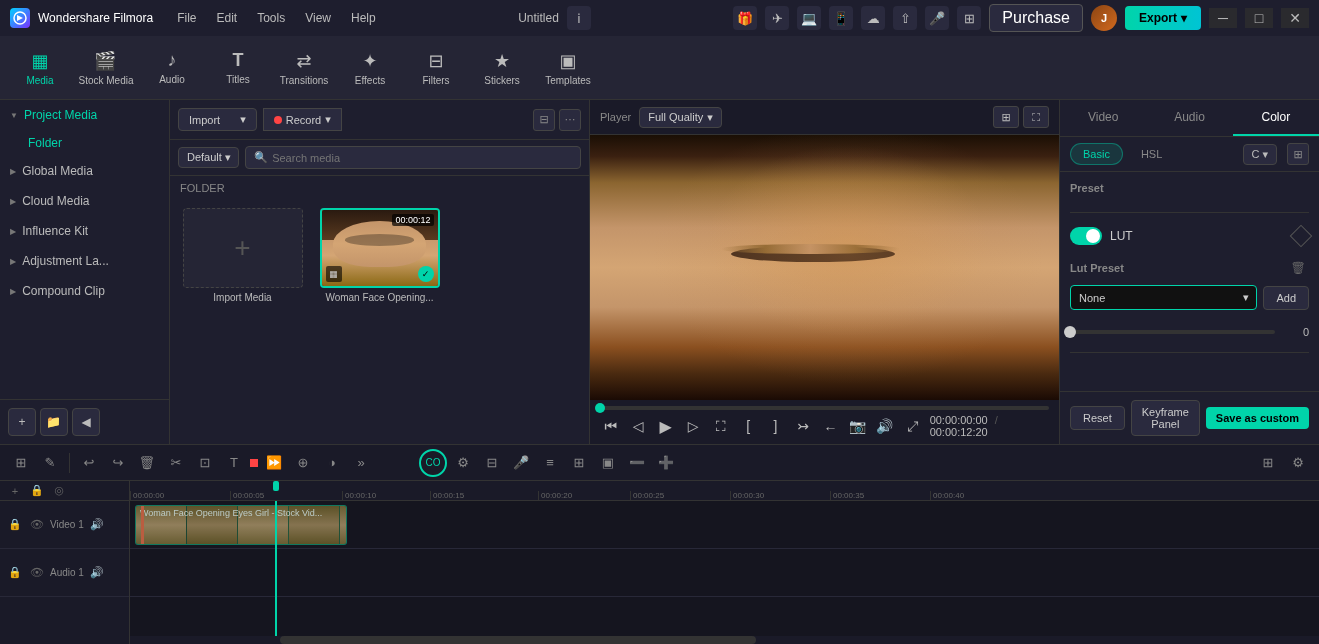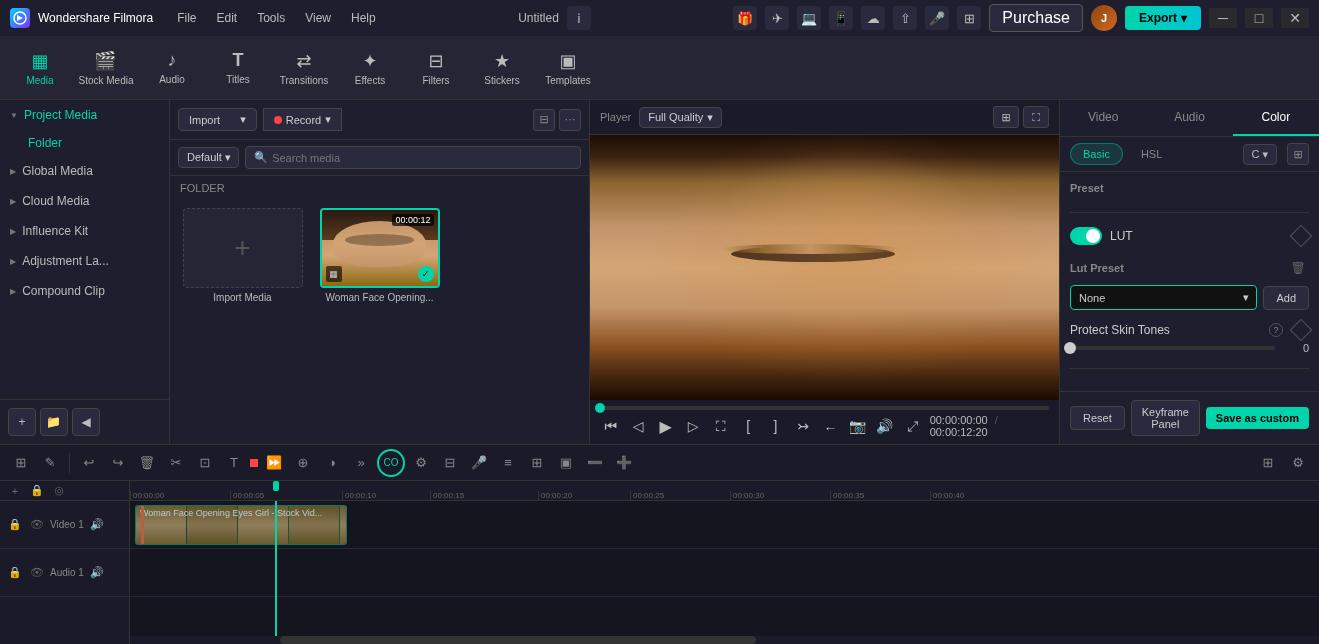--- a/index.html
+++ b/index.html
@@ -113,21 +113,21 @@
     .right-footer { display: flex; align-items: center; padding: 8px 10px; gap: 6px; border-top: 1px solid #333; flex-shrink: 0; }
     .reset-btn { background: #2a2a3e; border: 1px solid #444; color: #ccc; padding: 5px 12px; border-radius: 4px; font-size: 11px; cursor: pointer; }
     .keyframe-btn { background: #2a2a3e; border: 1px solid #444; color: #ccc; padding: 5px 10px; border-radius: 4px; font-size: 11px; cursor: pointer; flex: 1; text-align: center; }
     .save-custom-btn { background: #00d4aa; border: none; color: #000; padding: 5px 10px; border-radius: 4px; font-size: 11px; font-weight: bold; cursor: pointer; }
 
     
     .bottom-area { height: 200px; background: #15151f; border-top: 1px solid #333; display: flex; flex-direction: column; flex-shrink: 0; }
     .timeline-toolbar { height: 36px; background: #1a1a28; border-bottom: 1px solid #333; display: flex; align-items: center; padding: 0 8px; gap: 3px; }
     .tl-btn { width: 26px; height: 26px; background: none; border: none; color: #888; cursor: pointer; display: flex; align-items: center; justify-content: center; font-size: 13px; border-radius: 3px; }
     .tl-sep { width: 1px; height: 20px; background: #333; margin: 0 3px; }
-    .tl-circle { width: 28px; height: 28px; border-radius: 50%; border: 2px solid #00d4aa; display: flex; align-items: center; justify-content: center; color: #00d4aa; font-size: 10px; cursor: pointer; }
+    .tl-circle { width: 28px; height: 28px; border-radius: 50%; border: 2px solid #00d4aa; display: flex; align-items: center; justify-content: center; color: #00d4aa; font-size: 10px; cursor: pointer; margin-left: 42px; }
     .tl-right { margin-left: auto; display: flex; align-items: center; gap: 4px; }
 
     
     .timeline-content { flex: 1; display: flex; overflow: hidden; }
     .timeline-tracks-header { width: 130px; background: #1a1a28; border-right: 1px solid #333; display: flex; flex-direction: column; flex-shrink: 0; }
     .track-header { height: 48px; display: flex; align-items: center; padding: 0 6px; gap: 4px; border-bottom: 1px solid #282838; }
     .track-label { font-size: 10px; color: #888; }
     .track-icon-btn { width: 18px; height: 18px; background: none; border: none; color: #666; cursor: pointer; font-size: 11px; display: flex; align-items: center; justify-content: center; }
     .timeline-ruler-area { flex: 1; display: flex; flex-direction: column; overflow: hidden; }
     .timeline-ruler { height: 20px; background: #1a1a28; border-bottom: 1px solid #333; position: relative; overflow: hidden; }
@@ -417,25 +417,20 @@
           <div class="lut-select">
             <span>None</span>
             <span>▾</span>
           </div>
           <button class="add-btn">Add</button>
         </div>
       </div>
 
 
       <div>
-        <div class="skin-row">
-          <span class="skin-label">Protect Skin Tones</span>
-          <div class="info-icon">?</div>
-          <div style="width:16px;height:16px;transform:rotate(45deg);border:1px solid #555;cursor:pointer;margin-left:4px;"></div>
-        </div>
         <div class="slider-row">
           <div class="slider-track">
             <div class="slider-fill" style="width:0%;"></div>
             <div class="skin-thumb"></div>
           </div>
           <span class="slider-value">0</span>
         </div>
       </div>
 
       <div class="right-divider"></div>

